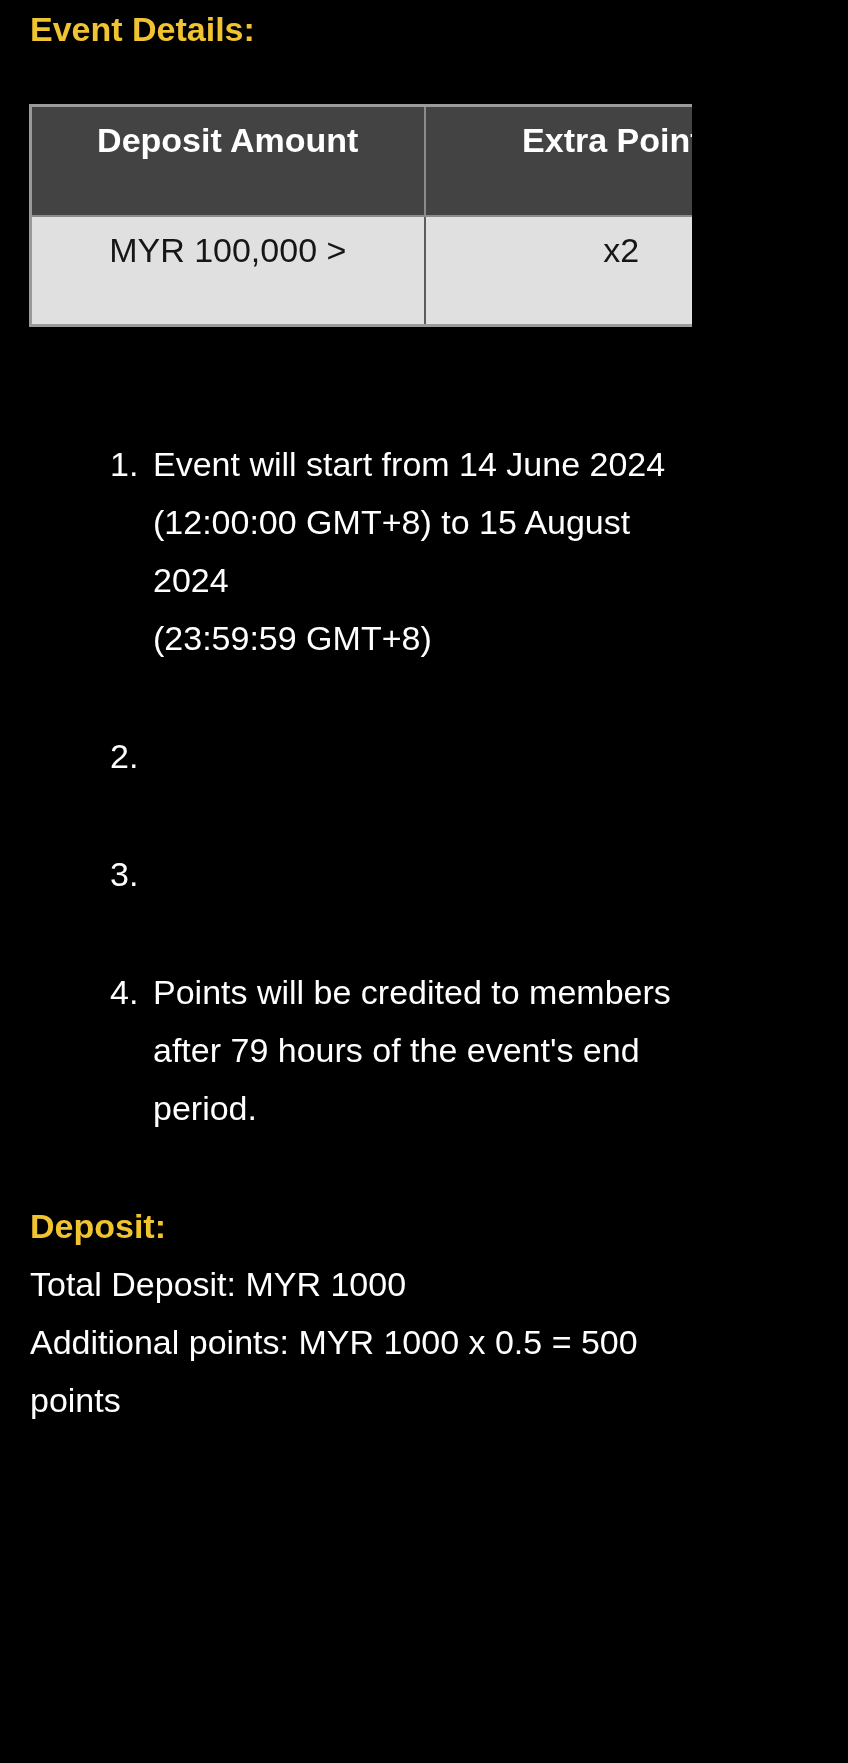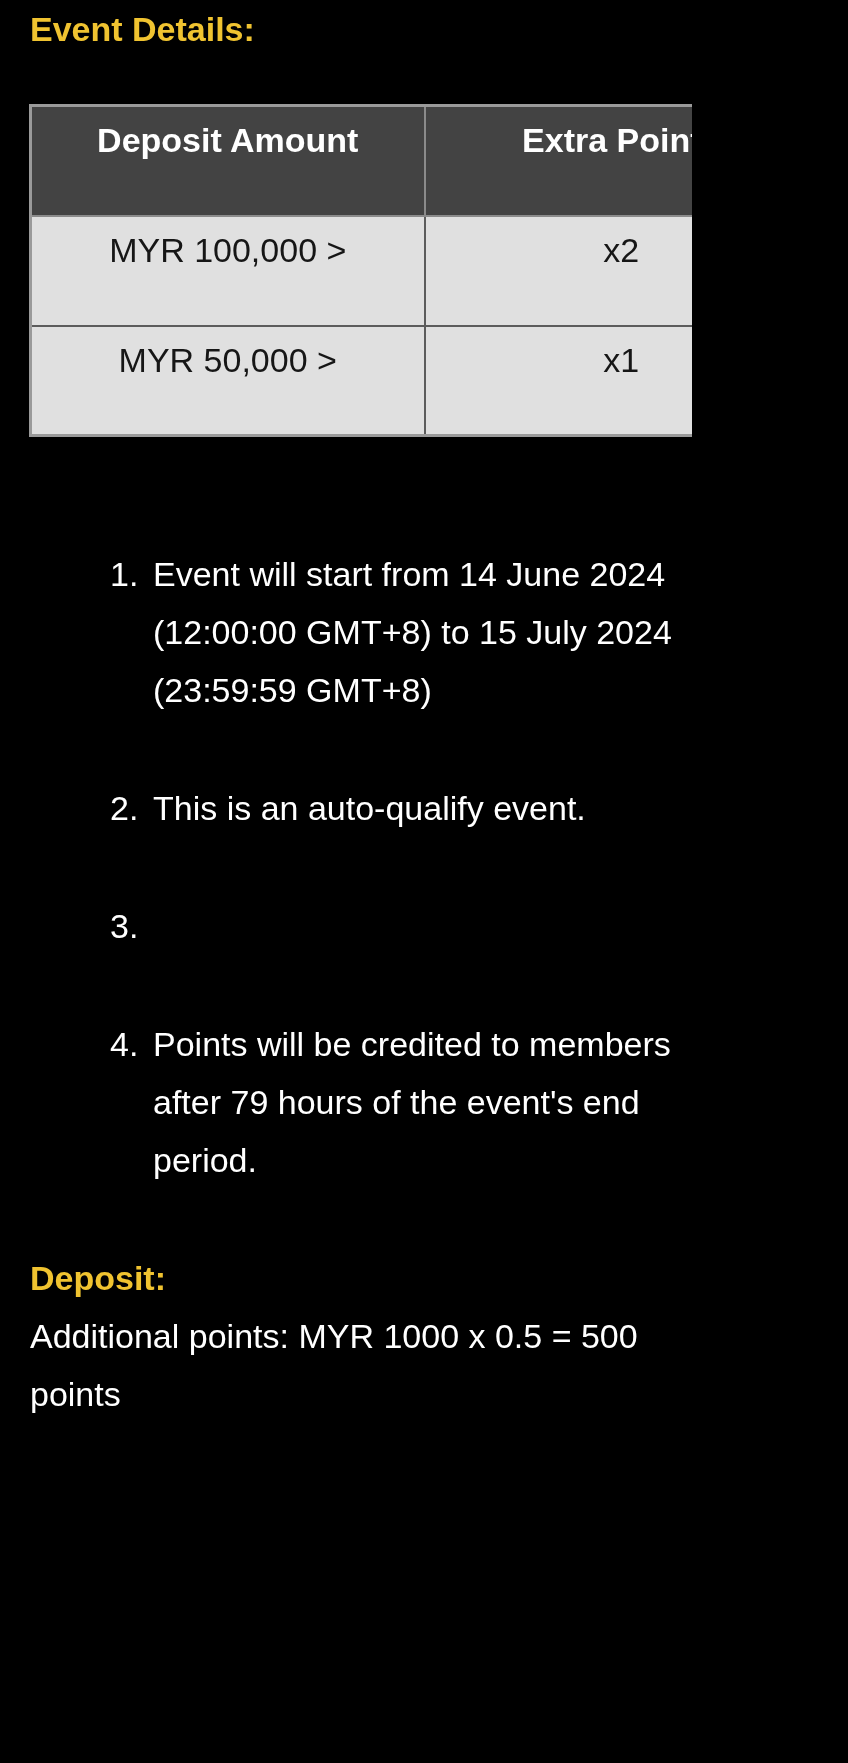--- a/index.html
+++ b/index.html
@@ -112,50 +112,46 @@
     </colgroup>
     <tbody>
       <tr>
         <th>Deposit Amount</th>
         <th>Extra Points</th>
       </tr>
       <tr>
         <td>MYR 100,000 &gt;</td>
         <td>x2</td>
       </tr>
-      <tr>
-        <td>MYR 50,000 &gt;</td>
-        <td>x1</td>
-      </tr>
     </tbody>
   </table>
 
   <ol class="rules-list">
     <li class="rule-item">
       <span class="rule-num">1.</span>
       <span class="rule-text">Event will start from 14 June 2024
-(12:00:00 GMT+8) to 15 July 2024
+(12:00:00 GMT+8) to 15 August 2024
 (23:59:59 GMT+8)</span>
     </li>
     <li class="rule-item">
       <span class="rule-num">2.</span>
-      <span class="rule-text">This is an auto-qualify event.</span>
     </li>
     <li class="rule-item">
       <span class="rule-num">3.</span>
     </li>
     <li class="rule-item">
       <span class="rule-num">4.</span>
       <span class="rule-text">Points will be credited to members
 after 79 hours of the event's end
 period.</span>
     </li>
   </ol>
 
   <div class="example-block">
     <div class="example-heading">Deposit:</div>
+    <div class="example-line">Total Deposit: MYR 1000</div>
     <div class="example-line">Additional points: MYR 1000 x 0.5 = 500
 points</div>
   </div>
 
   <div class="chat-fab"></div>
 
 </div>
 
 </body></html>

